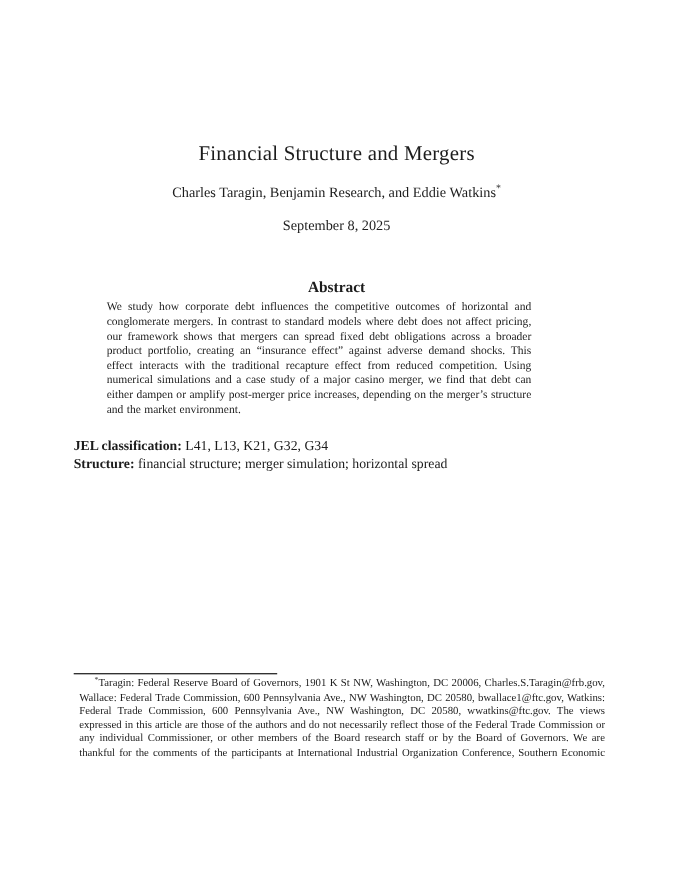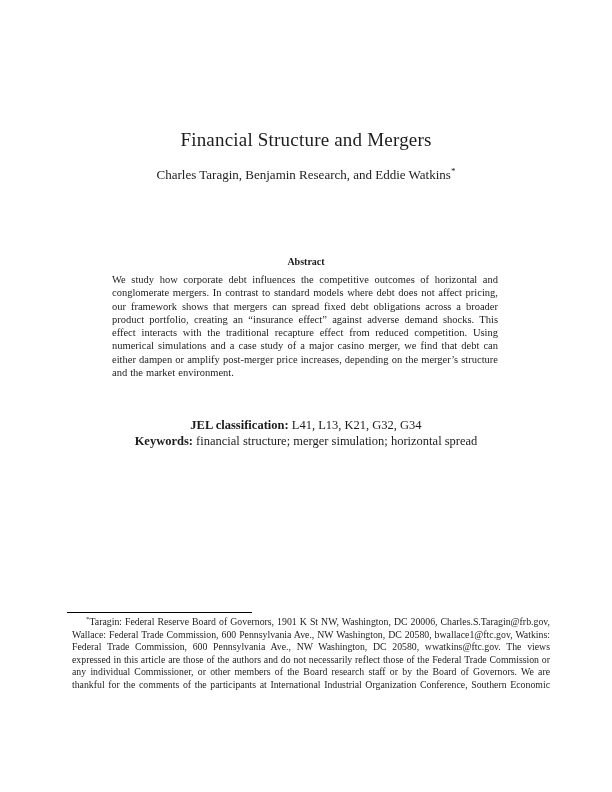--- a/index.html
+++ b/index.html
@@ -38,43 +38,43 @@
     vertical-align: super;
     line-height: 0;
   }
   .date-line {
     top: 197px;
     font-size: 13px;
     line-height: 15px;
   }
   .abstract-heading {
     top: 254px;
-    font-size: 10px;
+    font-size: 14px;
     line-height: 15px;
     font-weight: bold;
   }
   .abstract-body {
     position: absolute;
     top: 273px;
-    left: 112px;
+    left: 97px;
     width: 386px;
     font-size: 10.5px;
     line-height: 13.3px;
     text-align: justify;
     text-justify: inter-word;
     word-spacing: 0.4px;
   }
   .classification-block {
     position: absolute;
-    top: 418px;
+    top: 398px;
     left: 67px;
     width: 478px;
     font-size: 12.5px;
     line-height: 15.6px;
-    text-align: center;
+    text-align: left;
   }
   .classification-block .label {
     font-weight: bold;
   }
   .footnote-rule {
     position: absolute;
     top: 612px;
     left: 67px;
     width: 185px;
     height: 0;
@@ -104,29 +104,30 @@
 </style>
 </head>
 <body>
 
 <div class="page">
 
   <div class="centered paper-title">Financial Structure and Mergers</div>
 
   <div class="centered authors-line"><span>Charles Taragin, Benjamin Research, and Eddie Watkins</span><sup>*</sup></div>
 
+  <div class="centered date-line">September 8, 2025</div>
 
   <div class="centered abstract-heading">Abstract</div>
 
   <div class="abstract-body">We study how corporate debt influences the competitive outcomes of horizontal and conglomerate mergers. In contrast to standard models where debt does not affect pricing, our framework shows that mergers can spread fixed debt obligations across a broader product portfolio, creating an “insurance effect” against adverse demand shocks. This effect interacts with the traditional recapture effect from reduced competition. Using numerical simulations and a case study of a major casino merger, we find that debt can either dampen or amplify post-merger price increases, depending on the merger’s structure and the market environment.</div>
 
   <div class="classification-block">
     <div><span class="label">JEL classification:</span>
       <span>L41, L13, K21, G32, G34</span></div>
-    <div><span class="label">Keywords:</span>
+    <div><span class="label">Structure:</span>
       <span>financial structure; merger simulation; horizontal spread</span></div>
   </div>
 
   <div class="footnote-rule"></div>
 
   <div class="footnote-text"><sup>*</sup><span>Taragin: Federal Reserve Board of Governors, 1901 K St NW, Washington, DC 20006, Charles.S.Taragin@frb.gov, Wallace: Federal Trade Commission, 600 Pennsylvania Ave., NW Washington, DC 20580, bwallace1@ftc.gov, Watkins: Federal Trade Commission, 600 Pennsylvania Ave., NW Washington, DC 20580, wwatkins@ftc.gov. The views expressed in this article are those of the authors and do not necessarily reflect those of the Federal Trade Commission or any individual Commissioner, or other members of the Board research staff or by the Board of Governors. We are thankful for the comments of the participants at International Industrial Organization Conference, Southern Economic Conference, and FTC Internal Research Conference. An earlier version of this paper circulated under the title Debt and Mergers.</span></div>
 
   <div class="centered page-number">1</div>
 
 </div>

